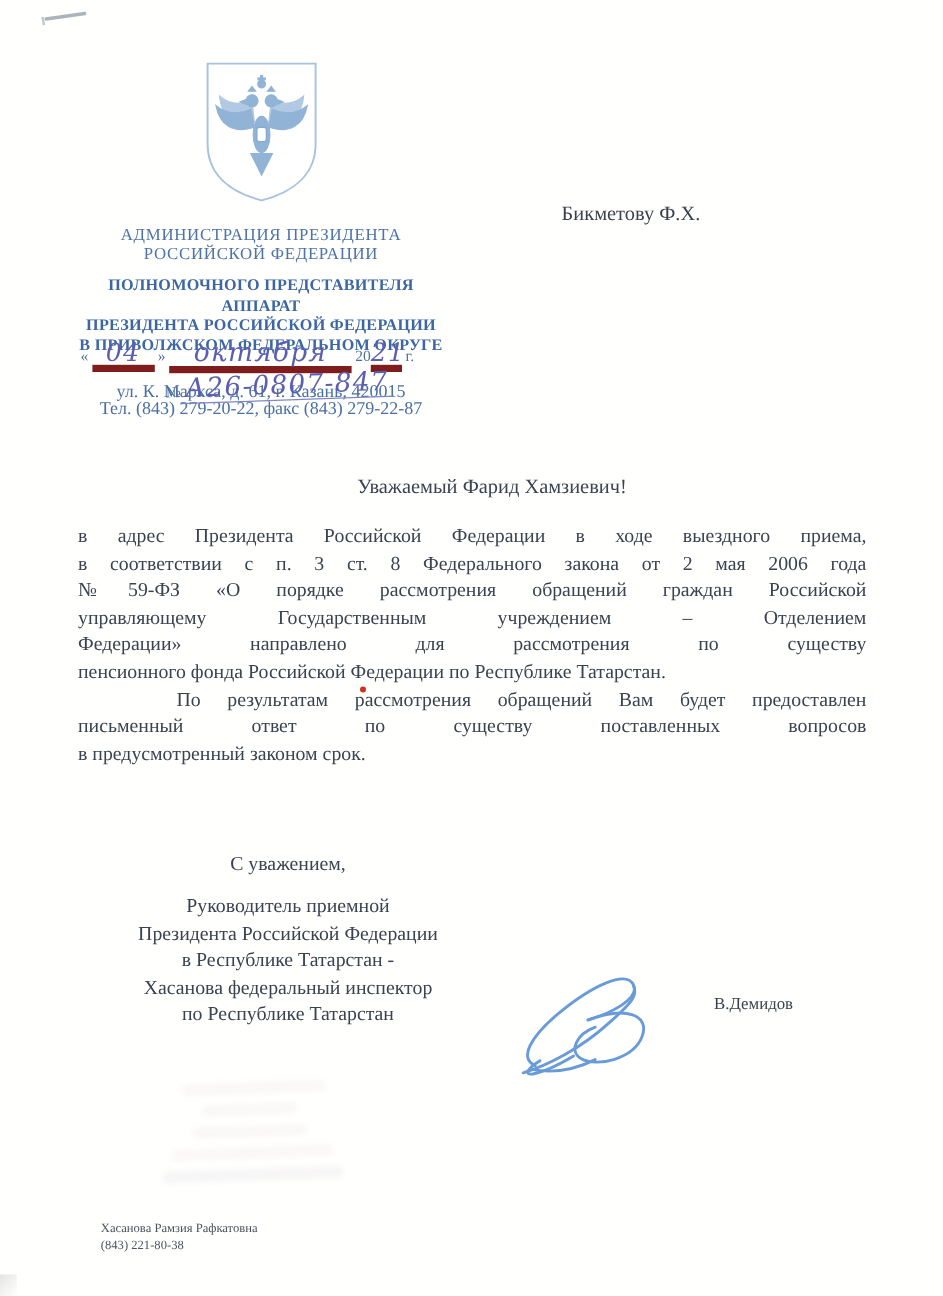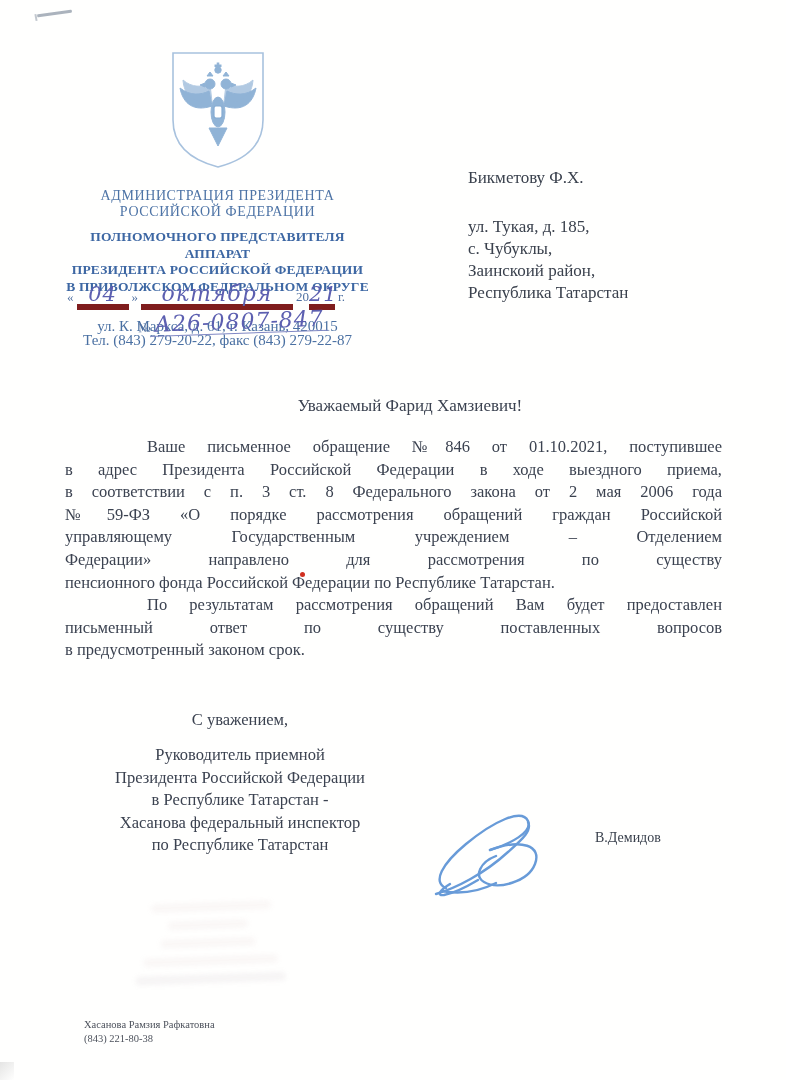--- a/index.html
+++ b/index.html
@@ -110,32 +110,25 @@
     <span class="printed">г.</span>
   </div>
 
   <div class="numline">
     <span>№</span>
     <span class="slot-num hand">А26-0807-847</span>
   </div>
 
   <div class="recipient">
     <div class="name">Бикметову Ф.Х.</div>
-    <div class="addr">
-      <div>ул. Тукая, д. 185,</div>
-      <div>с. Чубуклы,</div>
-      <div>Заинскоий район,</div>
-      <div>Республика Татарстан</div>
-    </div>
   </div>
 
   <div class="salutation">Уважаемый Фарид Хамзиевич!</div>
 
   <div class="body-text">
-    <div class="bline indent">Ваше письменное обращение №846 от 01.10.2021, поступившее</div>
     <div class="bline">в адрес Президента Российской Федерации в ходе выездного приема,</div>
     <div class="bline">в соответствии с п. 3 ст. 8 Федерального закона от 2 мая 2006 года</div>
     <div class="bline">№59-ФЗ «О порядке рассмотрения обращений граждан Российской</div>
     <div class="bline">управляющему Государственным учреждением – Отделением</div>
     <div class="bline">Федерации» направлено для рассмотрения по существу</div>
     <div class="bline last">пенсионного фонда Российской Федерации по Республике Татарстан.</div>
     <div class="bline indent">По результатам рассмотрения обращений Вам будет предоставлен</div>
     <div class="bline">письменный ответ по существу поставленных вопросов</div>
     <div class="bline last">в предусмотренный законом срок.</div>
   </div>

